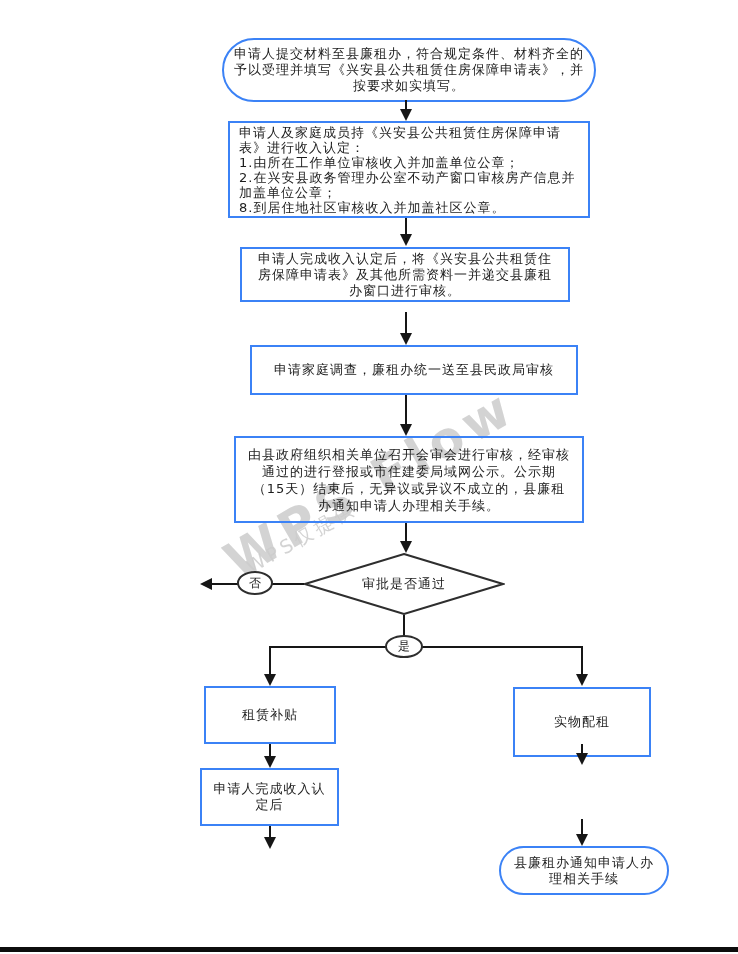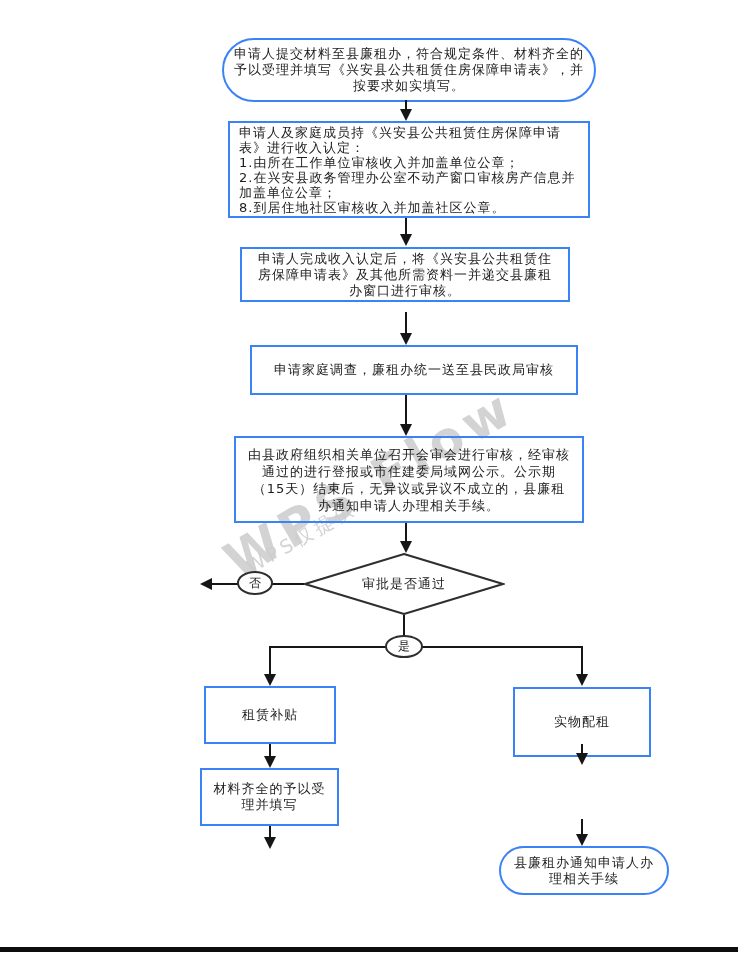--- a/index.html
+++ b/index.html
@@ -97,21 +97,21 @@
   <div class="vline" style="left:269px;top:648px;height:27px;"></div>
   <div class="arrow-down" style="left:264px;top:674px;"></div>
   <div class="vline" style="left:581px;top:648px;height:27px;"></div>
   <div class="arrow-down" style="left:576px;top:674px;"></div>
 
   <div class="node" style="left:204px;top:686px;width:132px;height:58px;">租赁补贴</div>
 
   <div class="vline" style="left:269px;top:744px;height:12px;"></div>
   <div class="arrow-down" style="left:264px;top:756px;"></div>
 
-  <div class="node" style="left:200px;top:768px;width:139px;height:58px;">材料齐全的予以受理并填写</div>
+  <div class="node" style="left:200px;top:768px;width:139px;height:58px;">申请人完成收入认定后</div>
 
   <div class="vline" style="left:269px;top:826px;height:11px;"></div>
   <div class="arrow-down" style="left:264px;top:837px;"></div>
 
 
   <div class="node" style="left:513px;top:687px;width:138px;height:70px;">实物配租</div>
 
   <div class="vline" style="left:581px;top:744px;height:9px;"></div>
   <div class="arrow-down" style="left:576px;top:753px;"></div>
 

